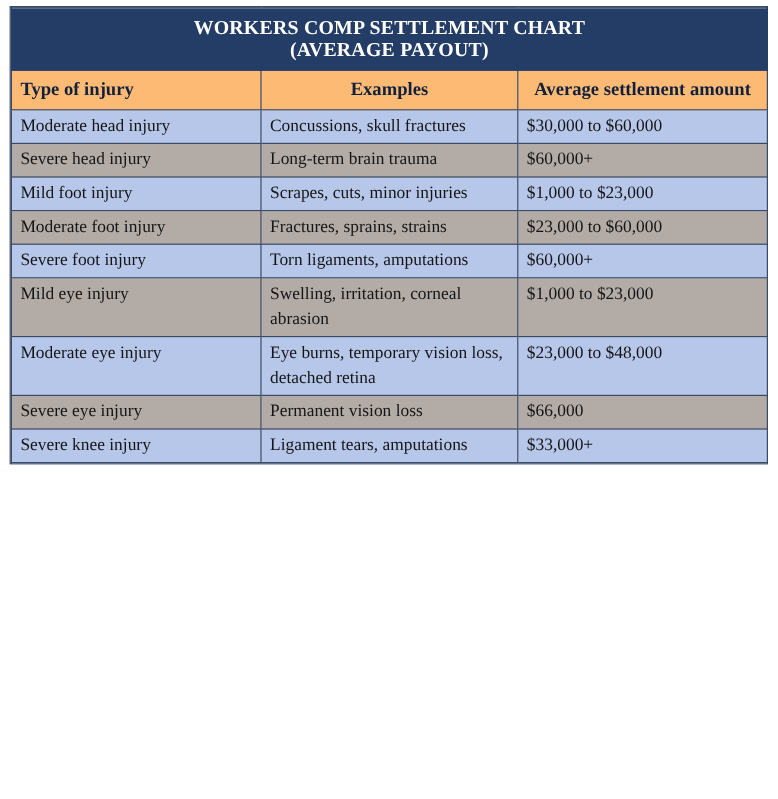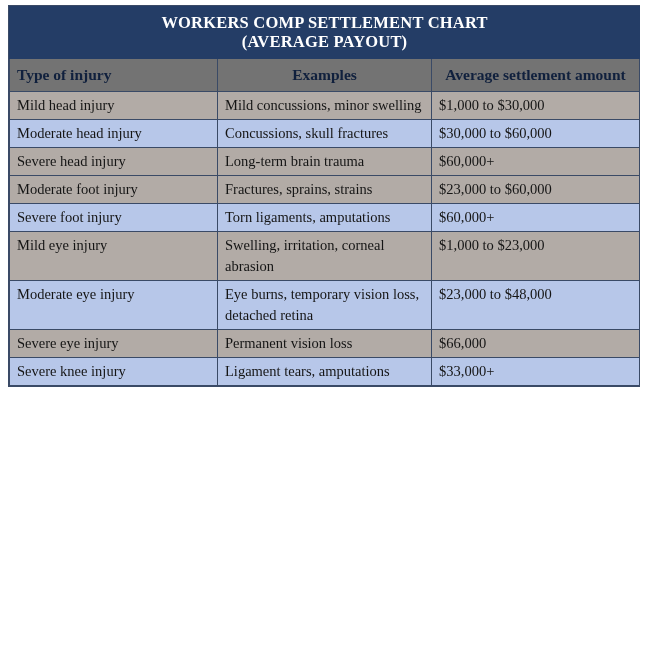--- a/index.html
+++ b/index.html
@@ -48,21 +48,21 @@
     line-height: 19px;
     letter-spacing: 0.2px;
     padding: 6px 4px 7px 4px !important;
     border: 1px solid #243d66 !important;
   }
   .title-line1 { display: block; }
   .title-line2 { display: block; }
 
   
   .hdr {
-    background: #737373;
+    background: #fdba74;
     color: #10203d;
     font-weight: bold;
     font-size: 15.5px;
     line-height: 21px;
     padding: 5px 7px 6px 7px !important;
     vertical-align: top;
   }
   .hdr.left { text-align: left; }
   .hdr.center { text-align: center; margin-top: 48px; }
 
@@ -99,34 +99,34 @@
             <span class="title-line2">(AVERAGE PAYOUT)</span>
           </th>
         </tr>
         <tr>
           <th class="hdr left">Type of injury</th>
           <th class="hdr center">Examples</th>
           <th class="hdr center">Average settlement amount</th>
         </tr>
       </thead>
       <tbody id="tbody">
-          <tr class="row-tan">
-            <td class="cell">Mild head injury</td>
-            <td class="cell">Mild concussions, minor swelling</td>
-            <td class="cell">$1,000 to $30,000</td>
-          </tr>
           <tr class="row-blue">
             <td class="cell">Moderate head injury</td>
             <td class="cell">Concussions, skull fractures</td>
             <td class="cell">$30,000 to $60,000</td>
           </tr>
           <tr class="row-tan">
             <td class="cell">Severe head injury</td>
             <td class="cell">Long-term brain trauma</td>
             <td class="cell">$60,000+</td>
+          </tr>
+          <tr class="row-blue">
+            <td class="cell">Mild foot injury</td>
+            <td class="cell">Scrapes, cuts, minor injuries</td>
+            <td class="cell">$1,000 to $23,000</td>
           </tr>
           <tr class="row-tan">
             <td class="cell">Moderate foot injury</td>
             <td class="cell">Fractures, sprains, strains</td>
             <td class="cell">$23,000 to $60,000</td>
           </tr>
           <tr class="row-blue">
             <td class="cell">Severe foot injury</td>
             <td class="cell">Torn ligaments, amputations</td>
             <td class="cell">$60,000+</td>

